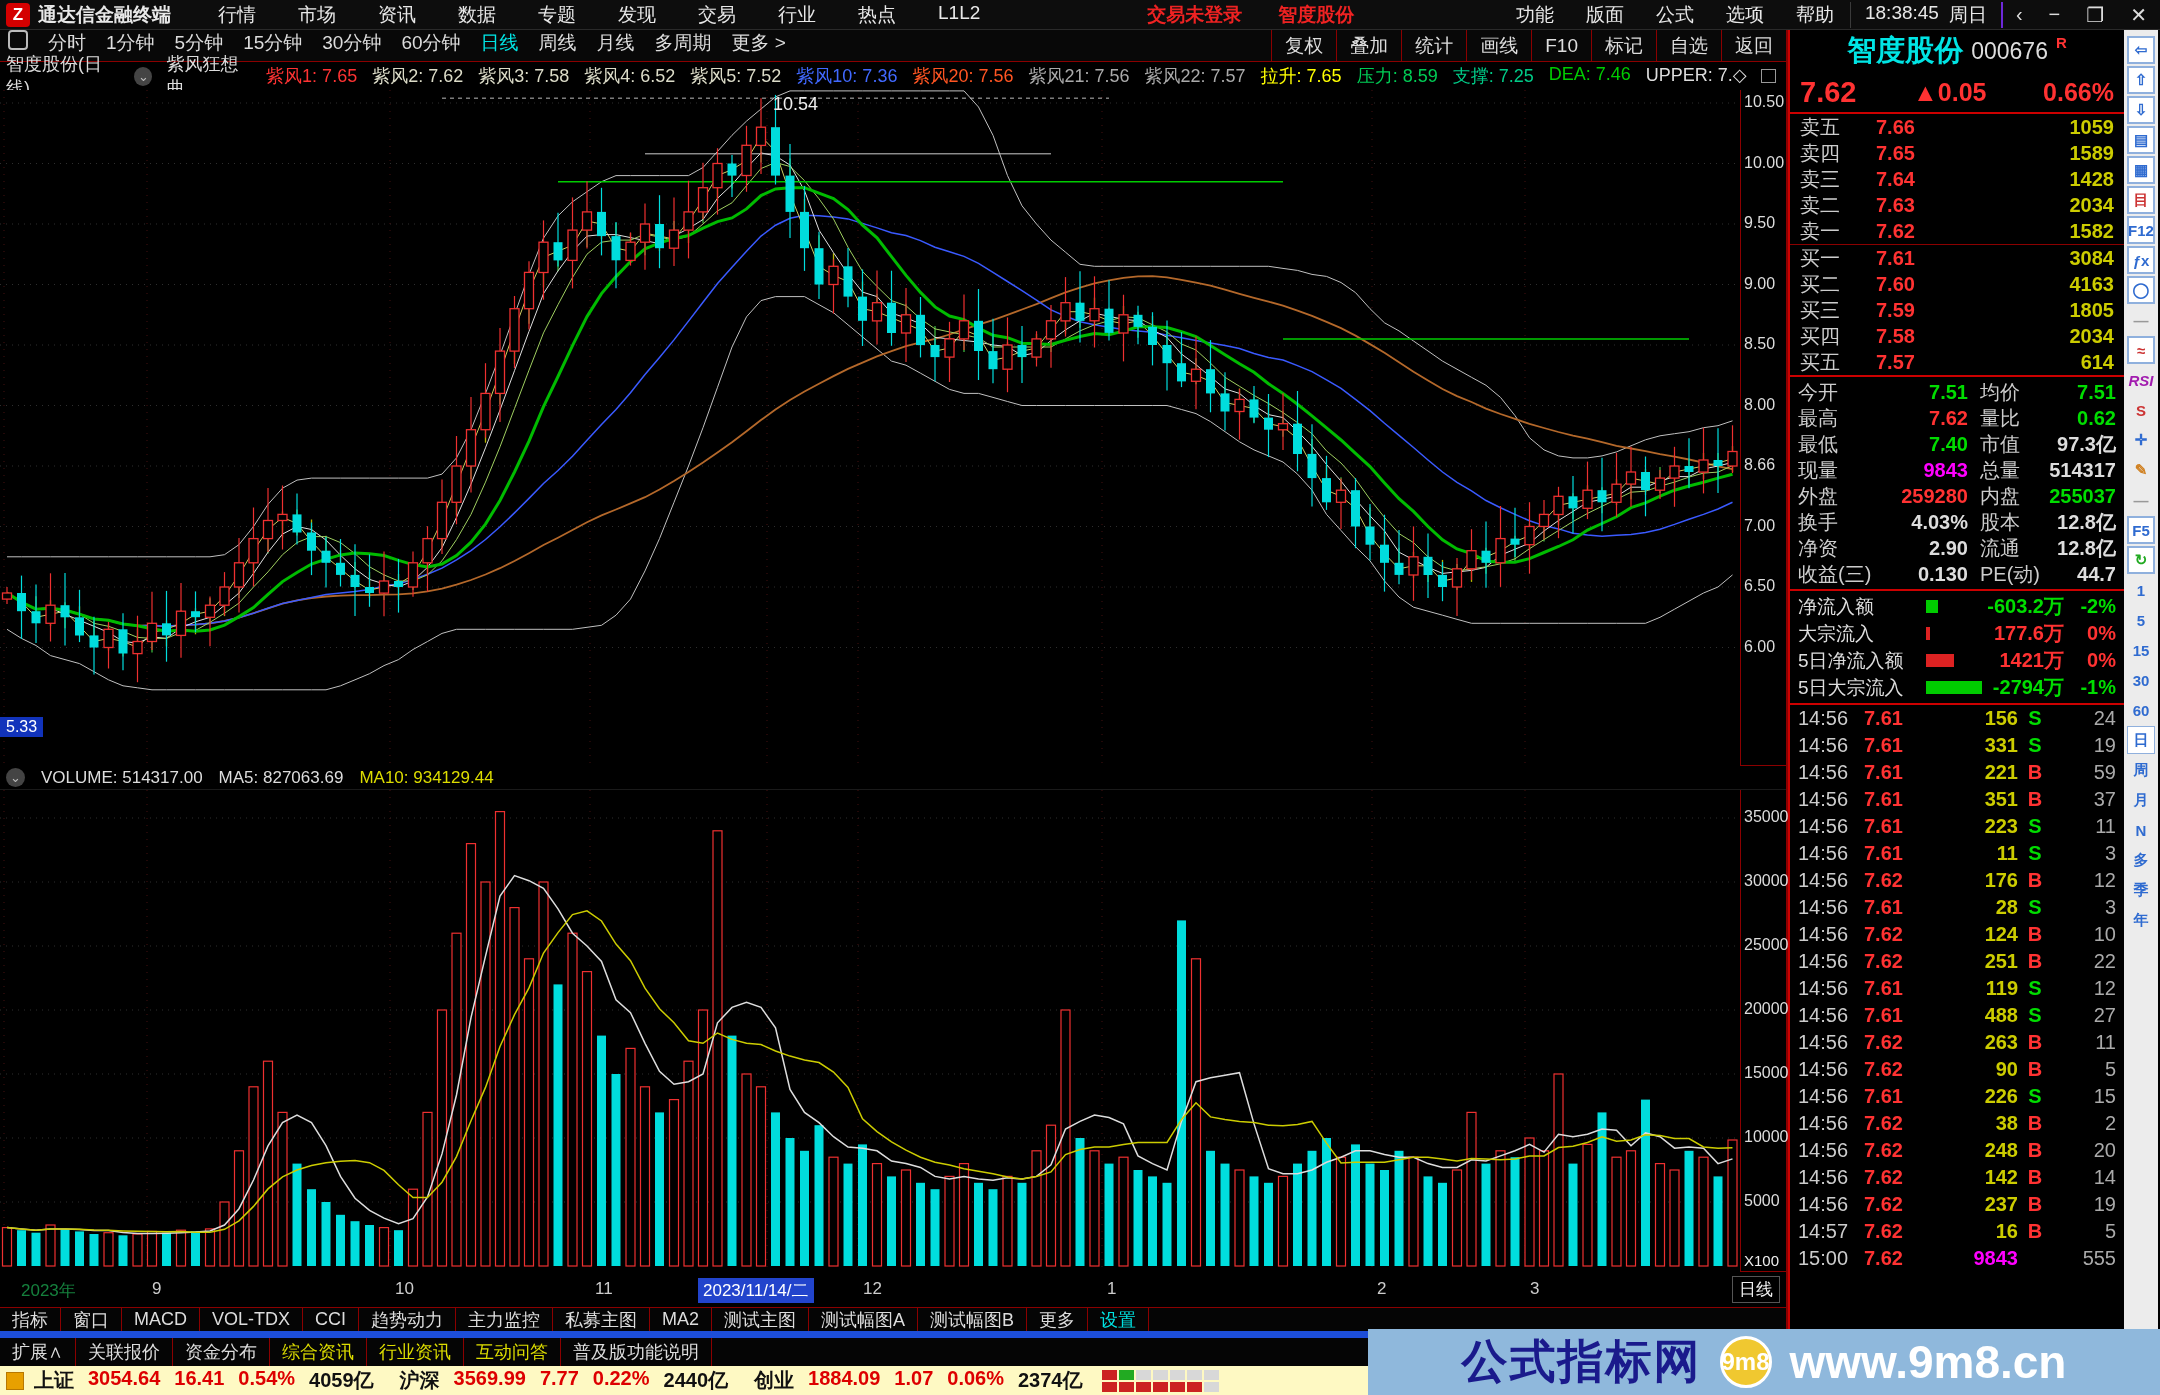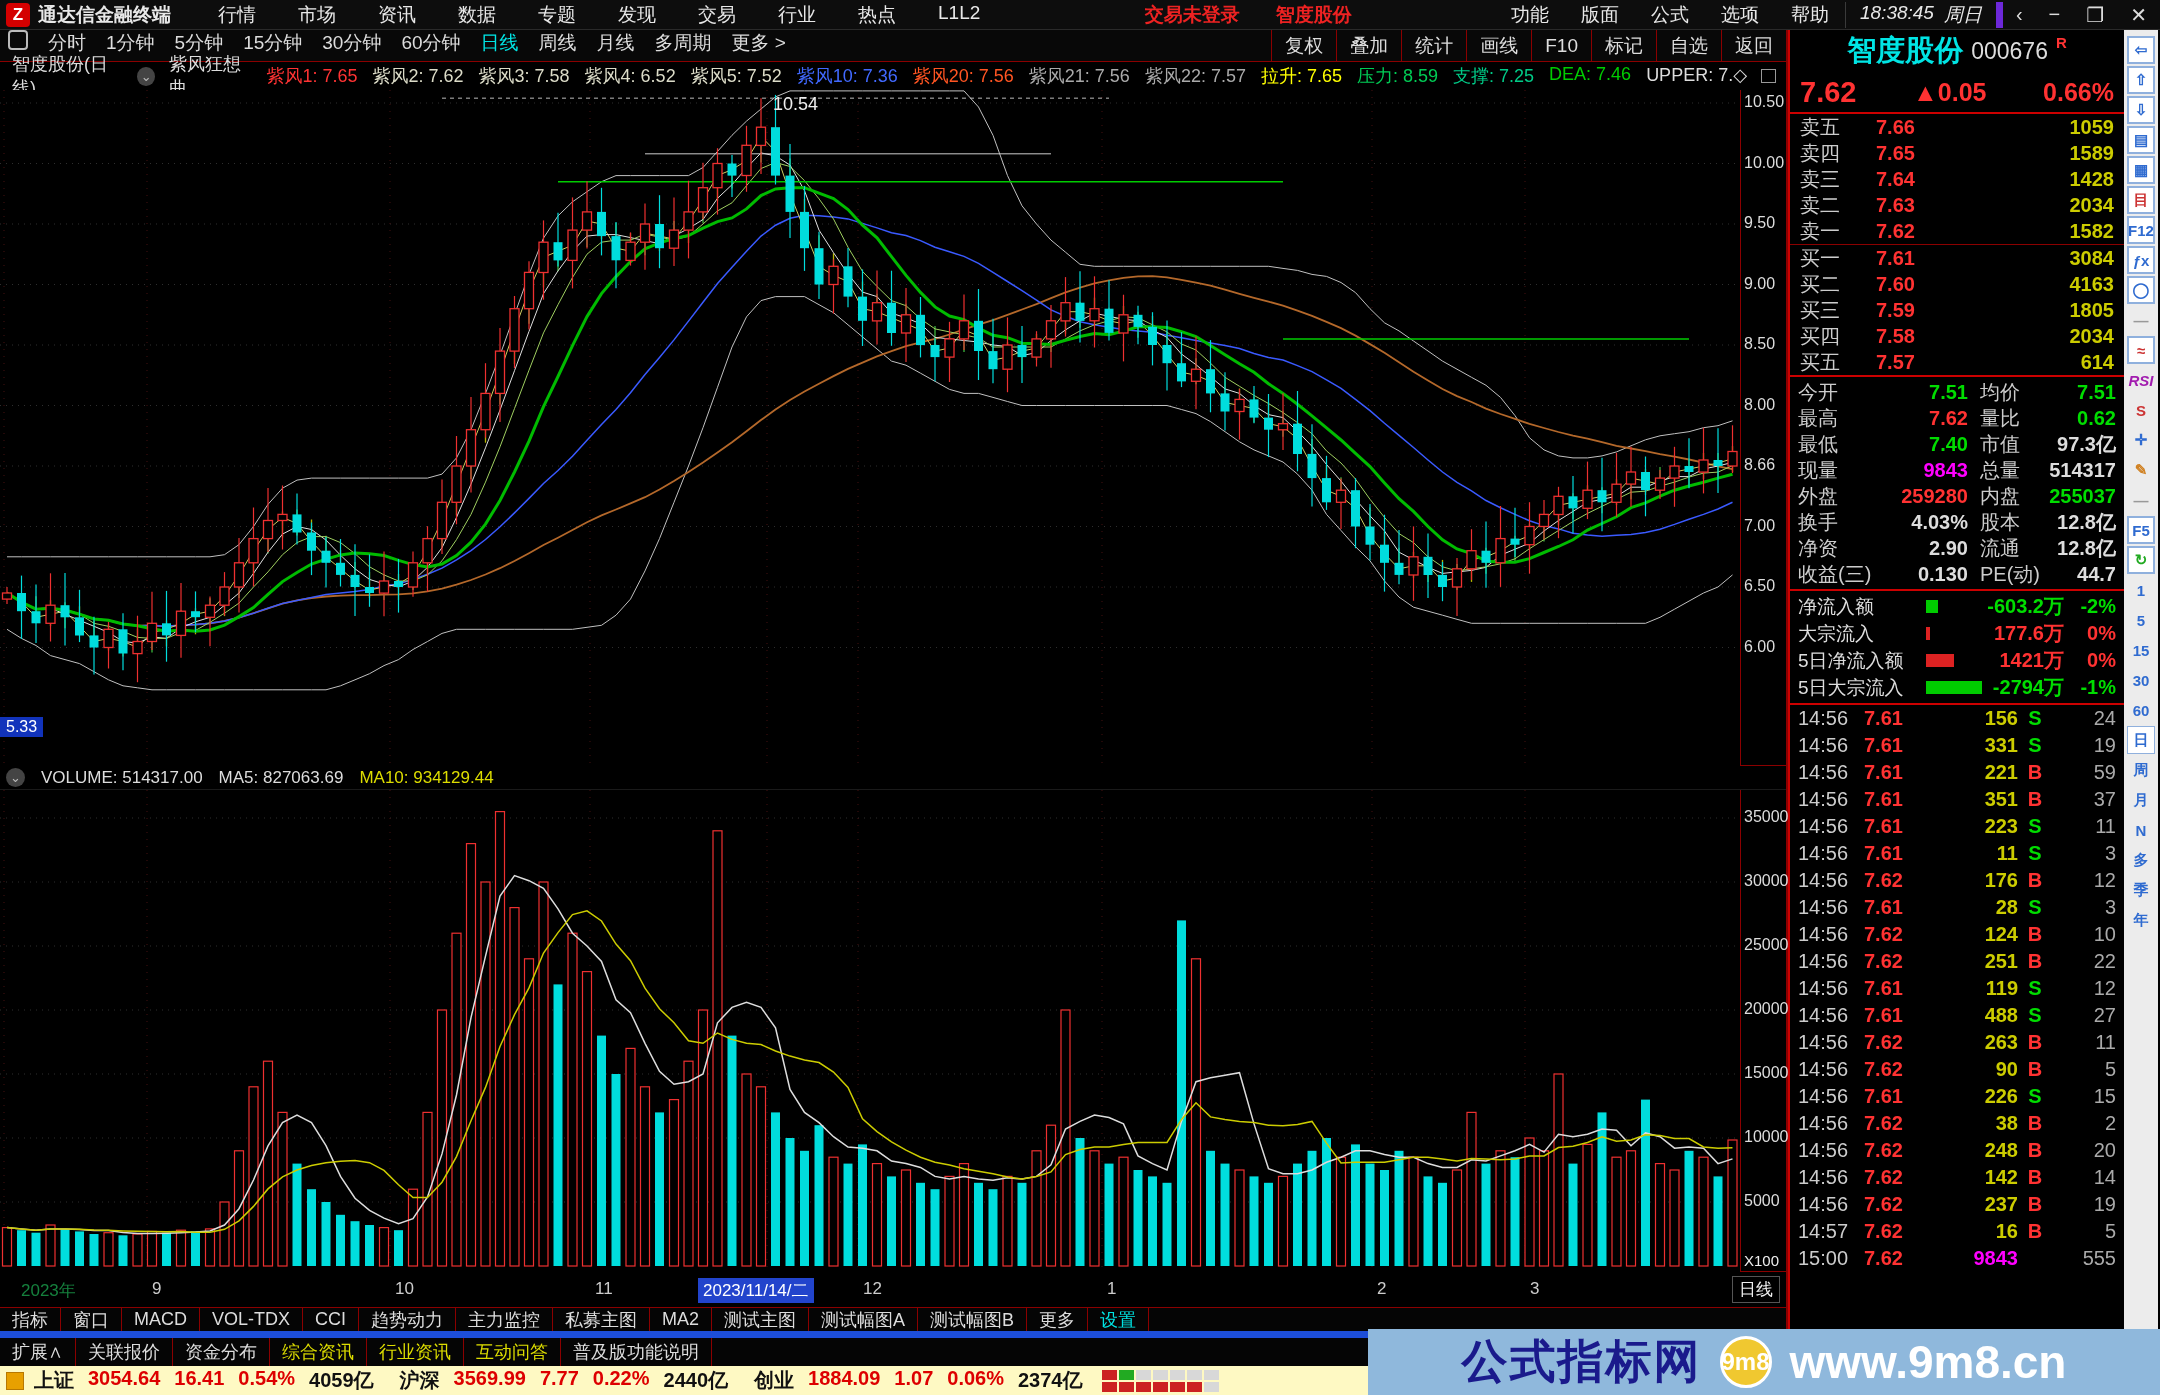--- a/index.html
+++ b/index.html
@@ -6,34 +6,34 @@
   html,body { width:2160px; height:1395px; overflow:hidden; background:#000; font-family:"Liberation Sans",sans-serif; }
   #app { position:relative; width:2160px; height:1395px; background:#000; display:flex; flex-direction:column; }
 
   
   #menu-bar { height:30px; background:#0d0d0d; display:flex; align-items:center; color:#e8e8e8; font-size:19px; border-bottom:1px solid #2a2a2a; flex:0 0 auto; }
   #logo { width:24px; height:24px; background:#d40000; border-radius:4px; margin:0 8px 0 6px; color:#fff; font-size:17px; text-align:center; line-height:24px; font-weight:bold; }
   #app-title { font-weight:bold; margin-right:26px; }
   .menu-item { padding:0 21px; cursor:default; }
   #login-status,#stock-shortcut { color:#ee2222; font-weight:bold; padding:0 18px; }
   .mright { padding:0 16px; }
-  #clock-box { border-left:1px solid #3a3a3a; border-right:7px solid #6d28d9; padding:0 14px; display:flex; gap:10px;font-style:italic; }
+  #clock-box { border-left:1px solid #3a3a3a; border-right:2px solid #6d28d9; padding:0 14px; display:flex; gap:10px; }
   .win-ctl { padding:0 13px; font-size:20px; color:#ddd; }
 
   
   #mid { display:flex; flex:1 1 auto; min-height:0; }
   #left-col { width:1788px; display:flex; flex-direction:column; border-right:2px solid #8b0000; }
 
   #toolbar { height:32px; background:#080808; border-bottom:1px solid #8b0000; display:flex; font-size:19px; color:#ddd; flex:0 0 auto; }
   #tb-icon { width:20px; height:20px; border:2px solid #bbb; border-radius:4px; margin:0 10px 0 8px; }
   #toolbar .period { padding:0 10px; }
   #toolbar .spacer { flex:1; }
   #toolbar .tb-right { padding:0 13px; border-left:1px solid #8b0000; height:100%; display:flex; align-items:center; }
 
-  #chart-header { height:28px; background:#000; display:flex; align-items:center; font-size:18px; color:#ddd; gap:14px; padding-left:12px; flex:0 0 auto; }
+  #chart-header { height:28px; background:#000; display:flex; align-items:center; font-size:18px; color:#ddd; gap:14px; padding-left:6px; flex:0 0 auto; }
   .chev-icon { width:19px; height:19px; border-radius:50%; background:#444; color:#bbb; font-size:13px; line-height:19px; text-align:center; }
   #chart-header .ind-val { white-space:nowrap; }
   #hdr-mini-icon { width:16px; height:14px; border:1px solid #999; margin-left:auto; margin-right:10px; }
 
   #main-chart-wrap { height:676px; position:relative; display:flex; flex:0 0 auto; border-bottom:1px solid #8b0000; }
   #main-svg-holder { width:1740px; height:676px; }
   #main-axis { width:48px; position:relative; border-left:1px solid #8b0000; color:#ddd; font-size:16px; }
   .yl { position:absolute; left:3px; }
   #min-price-tag { position:absolute; left:0; background:#1133bb; color:#fff; font-size:16px; padding:1px 6px; z-index:5; }
   #peak-mark { position:absolute; color:#eee; font-size:18px; z-index:5; }

